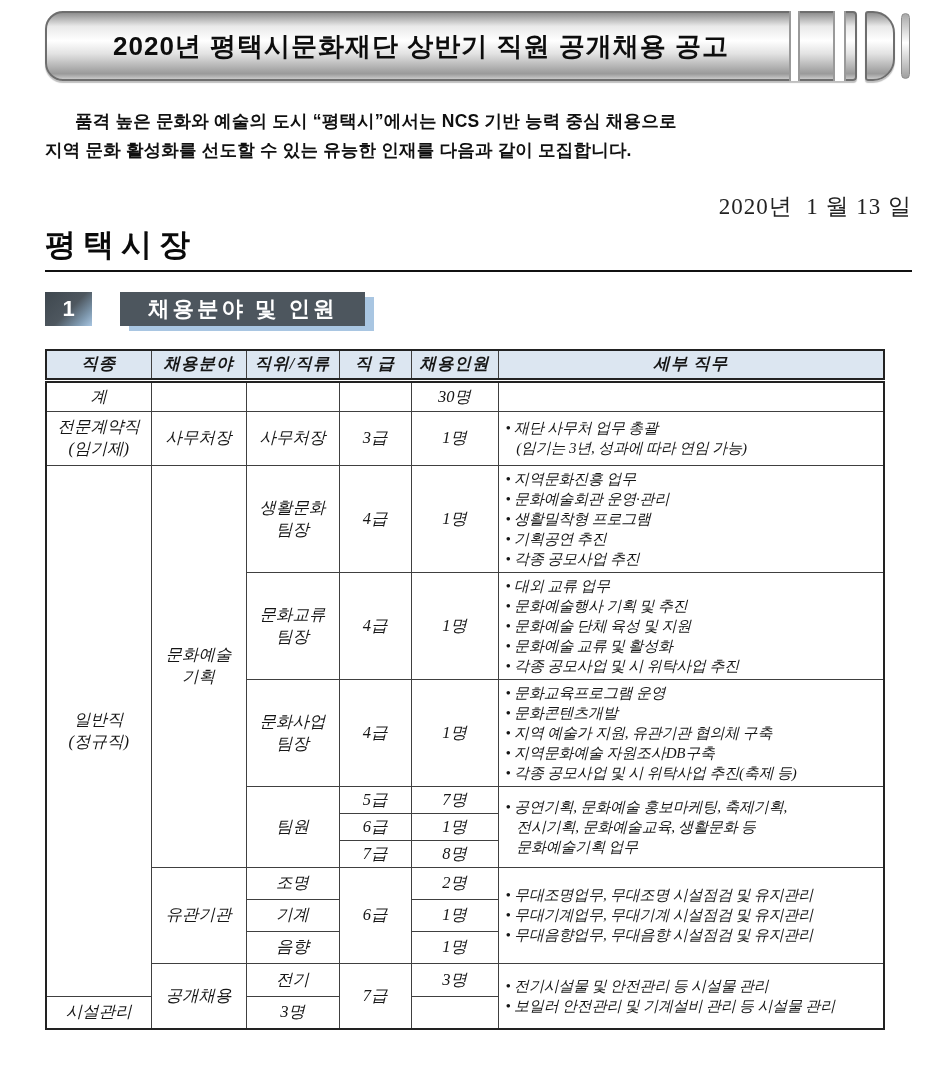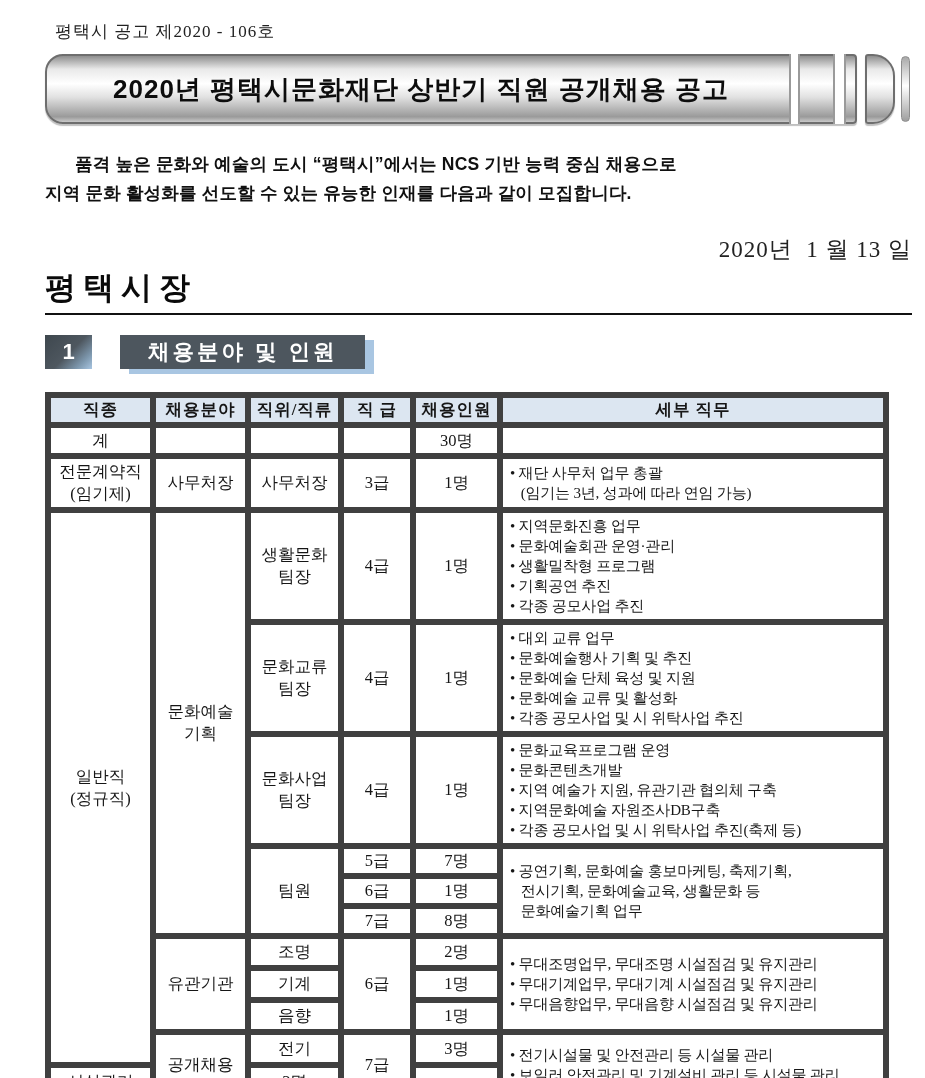--- a/index.html
+++ b/index.html
@@ -85,39 +85,38 @@
     padding:4px 28px 5px 28px; height:34px; line-height:26px;
     box-shadow:9px 5px 0 #a9c6e2;
   }
 
   
   table.recruit {
     margin-top:13px; border-collapse:collapse; table-layout:fixed; width:838px;
     font-size:16.5px; color:#161616;
   }
   table.recruit th, table.recruit td {
-    border:6px solid #404040; text-align:center; vertical-align:middle;
-    white-space:pre-line; padding:1px 2px;
+    border:1px solid #404040; text-align:center; vertical-align:middle;
+    white-space:pre-line; padding:1px 2px;font-style:italic;
   }
   table.recruit { border:2px solid #222; }
   table.recruit thead th {
     background:#dce6f1; font-weight:bold; height:30px;
     border-bottom:5px double #222; letter-spacing:1px;
   }
   table.recruit td.detail {
     text-align:left; padding:3px 4px 3px 7px; font-size:15px; white-space:normal;
   }
   table.recruit td.detail div { line-height:20px; white-space:pre-wrap; letter-spacing:-0.2px; }
 </style>
 </head>
 <body>
 
 <div class="content">
 
-  <div class="notice-no">평택시 공고 제2020 - 106호</div>
 
   <div class="banner-wrap">
     <div class="banner-pill">
       <span class="banner-text">2020년 평택시문화재단 상반기 직원 공개채용 공고</span>
       <div class="stripe s1"></div>
       <div class="stripe s2"></div>
     </div>
     <div class="banner-cap"></div>
     <div class="banner-sliver"></div>
   </div>

